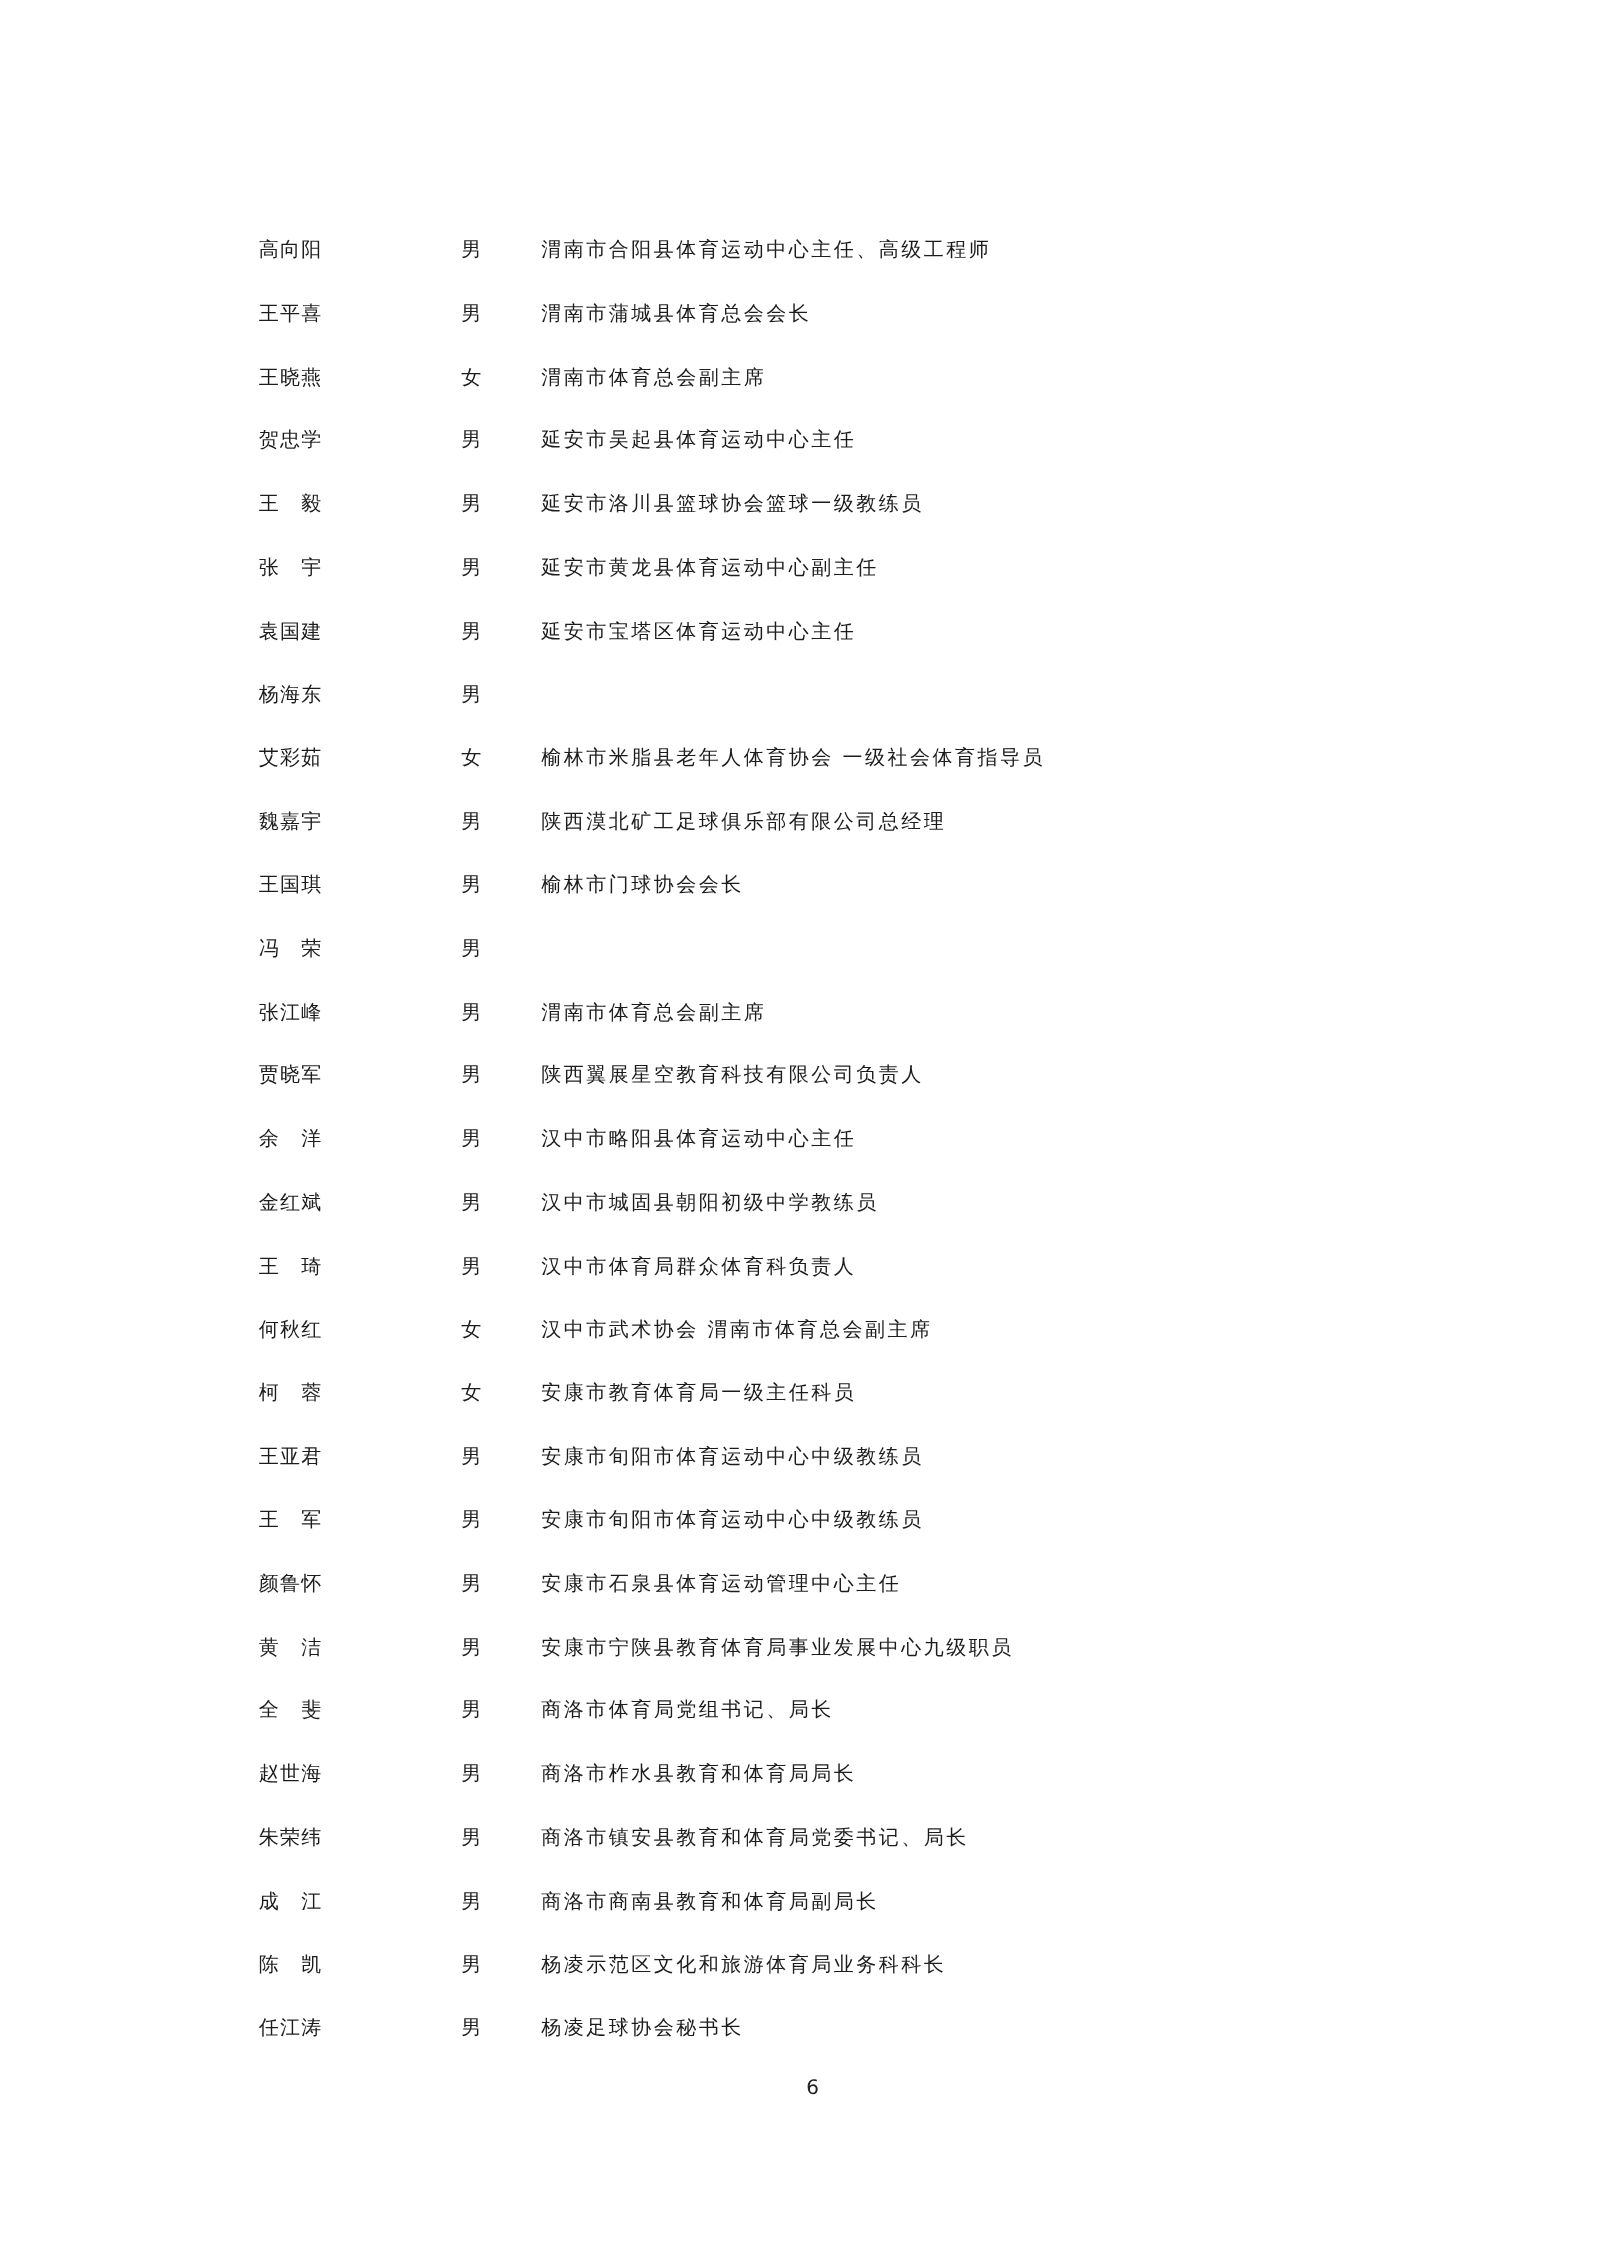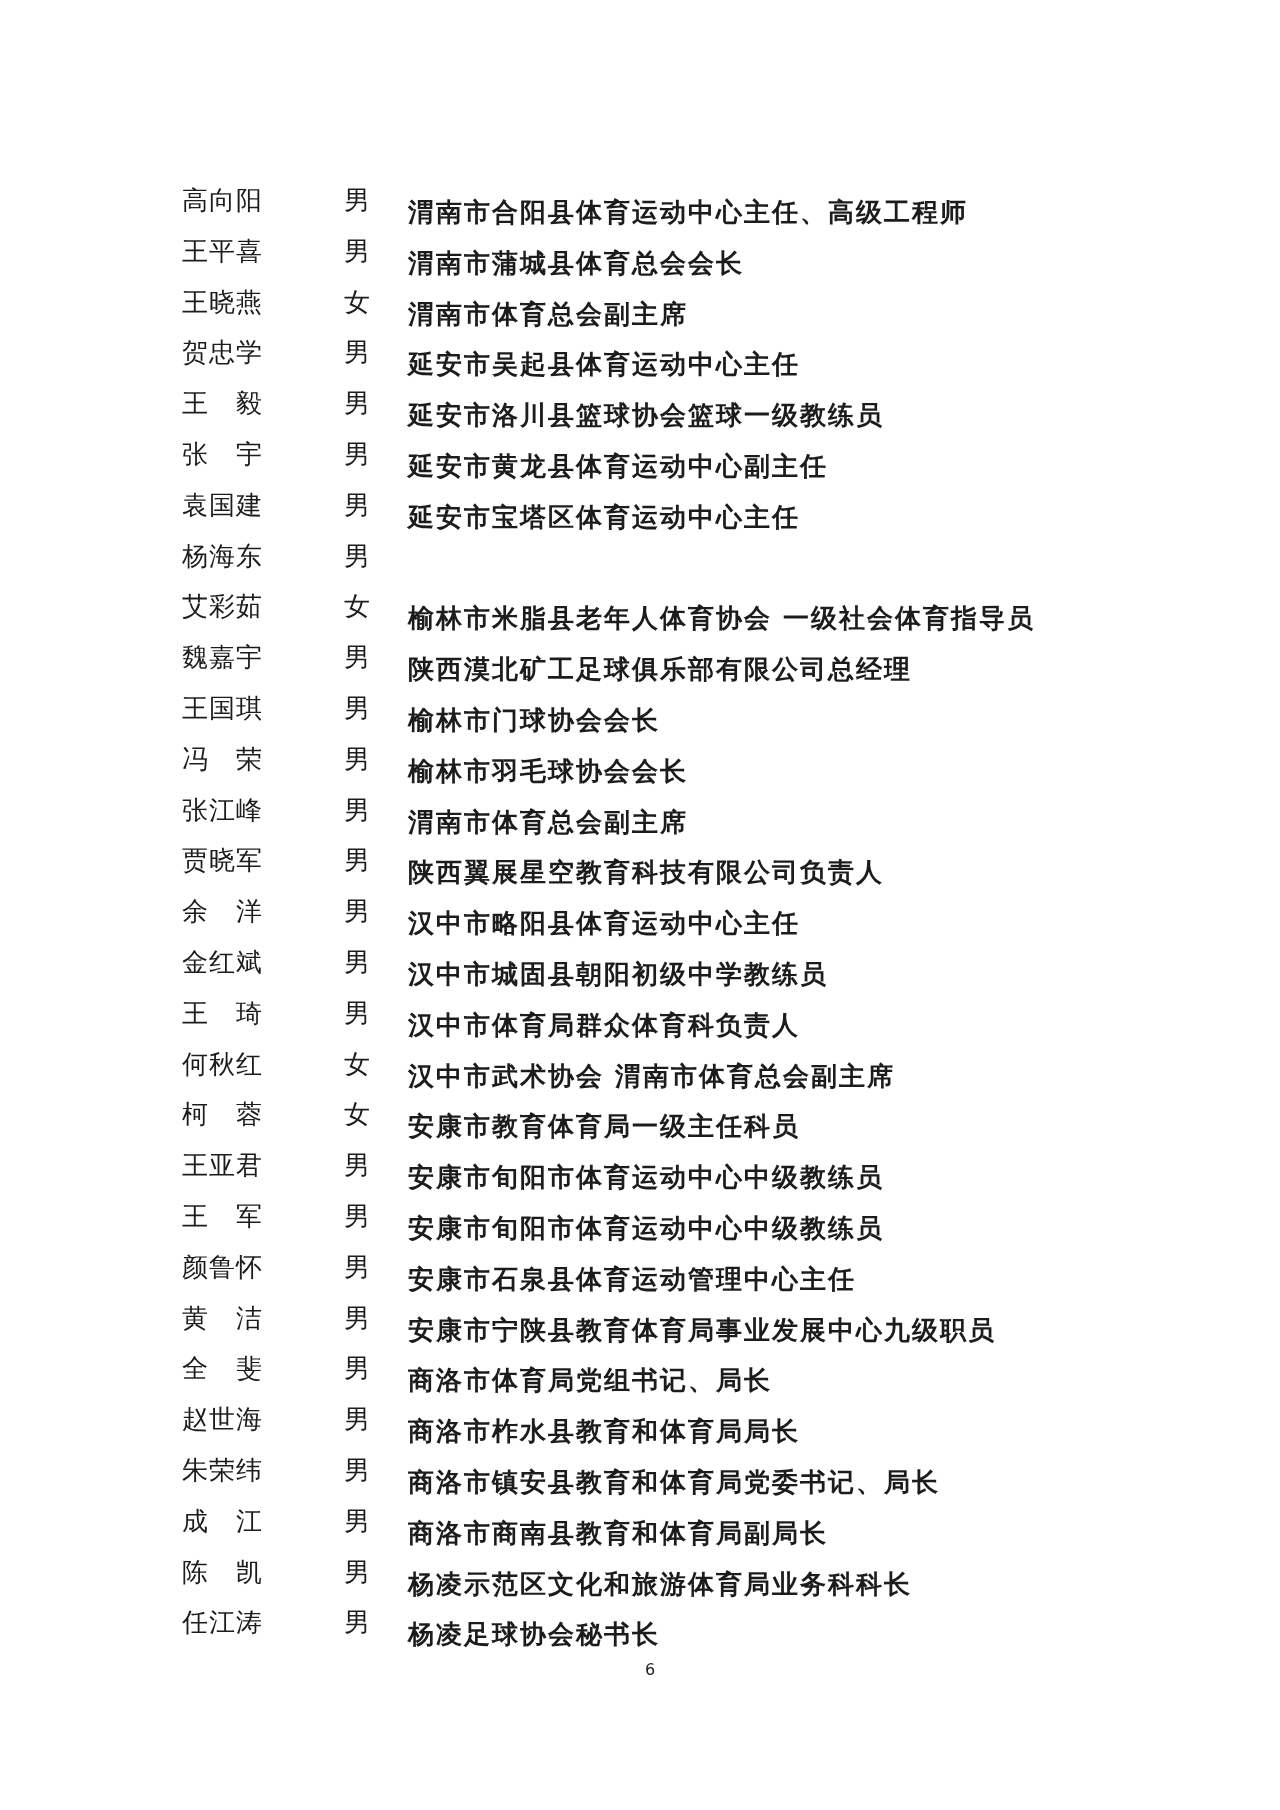--- a/index.html
+++ b/index.html
@@ -26,40 +26,40 @@
     .roster {
       position: absolute;
       left: 0;
       top: 175px;
       width: 1280px;
     }
     .row {
       position: relative;
       height: 50.8px;
       line-height: 50.8px;
-      font-size: 26px;
+      font-size: 16px;
       white-space: nowrap;
+      margin-left: 25px;
     }
     .name {
       position: absolute;
       left: 182px;
       top: 0;
       letter-spacing: 1px;
     }
     .gender {
       position: absolute;
       left: 344px;
       top: 0;
     }
     .desc {
       position: absolute;
       left: 408px;
-      top: 12px;
+      top: 0;
       letter-spacing: 2px;
-      font-weight: bold;
     }
     .page-number {
       position: absolute;
       left: 0;
       width: 1300px;
       top: 1660px;
       text-align: center;
       font-family: "DejaVu Sans", "Liberation Sans", sans-serif;
       font-size: 16px;
       color: #222222;
@@ -120,21 +120,20 @@
       <span class="desc">陕西漠北矿工足球俱乐部有限公司总经理</span>
     </div>
     <div class="row">
       <span class="name">王国琪</span>
       <span class="gender">男</span>
       <span class="desc">榆林市门球协会会长</span>
     </div>
     <div class="row">
       <span class="name">冯　荣</span>
       <span class="gender">男</span>
-      <span class="desc">榆林市羽毛球协会会长</span>
     </div>
     <div class="row">
       <span class="name">张江峰</span>
       <span class="gender">男</span>
       <span class="desc">渭南市体育总会副主席</span>
     </div>
     <div class="row">
       <span class="name">贾晓军</span>
       <span class="gender">男</span>
       <span class="desc">陕西翼展星空教育科技有限公司负责人</span>

